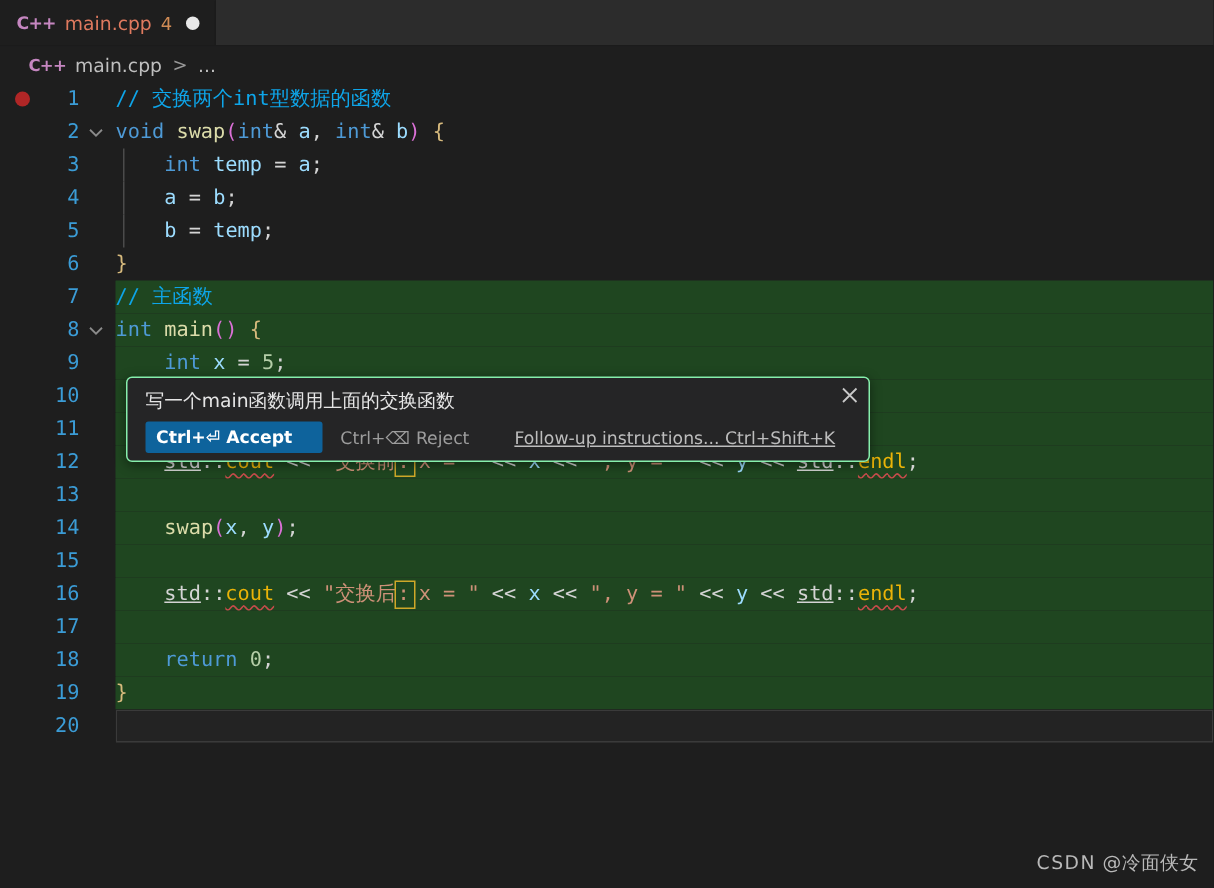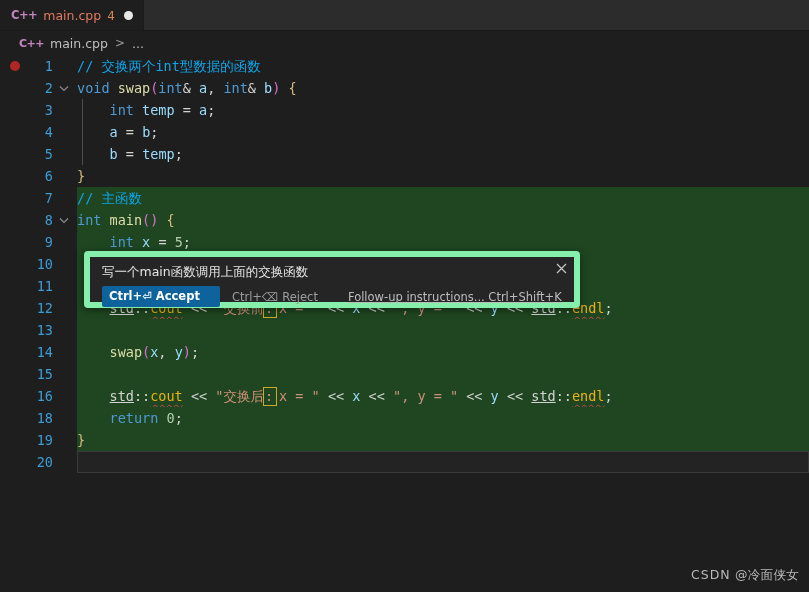--- a/index.html
+++ b/index.html
@@ -179,21 +179,21 @@
     display: inline-block;
     line-height: 15px;
   }
 
   
   .inline-widget {
     position: absolute;
     left: 84px; top: 196px;
     width: 496px; height: 57px;
     background: #252526;
-    border: 6px solid #86efac;
+    border: 1px solid #86efac;
     border-radius: 4px;
     box-shadow: 0 2px 8px rgba(0,0,0,0.45);
     z-index: 20;
   }
   .iw-close {
     position: absolute; right: 5px; top: 3px;
     width: 16px; height: 16px;
     display: flex; align-items: center; justify-content: center;
     color: #c8c8c8;
     cursor: pointer;
@@ -375,20 +375,26 @@
           <div class="gutter">
             <span class="lineno">15</span>
           </div>
           <div class="codetext"></div>
         </div>
         <div class="row inserted">
           <div class="gutter">
             <span class="lineno">16</span>
           </div>
           <div class="codetext"><span class="t-op"> </span><span class="t-op"> </span><span class="t-op"> </span><span class="t-op"> </span><span class="t-ns">std</span><span class="t-op">:</span><span class="t-op">:</span><span class="t-member squiggle">cout</span><span class="t-op"> </span><span class="t-op">&lt;</span><span class="t-op">&lt;</span><span class="t-op"> </span><span class="t-str">"交换后</span><span class="t-str imebox">:</span><span class="t-str">x = "</span><span class="t-op"> </span><span class="t-op">&lt;</span><span class="t-op">&lt;</span><span class="t-op"> </span><span class="t-var">x</span><span class="t-op"> </span><span class="t-op">&lt;</span><span class="t-op">&lt;</span><span class="t-op"> </span><span class="t-str">", y = "</span><span class="t-op"> </span><span class="t-op">&lt;</span><span class="t-op">&lt;</span><span class="t-op"> </span><span class="t-var">y</span><span class="t-op"> </span><span class="t-op">&lt;</span><span class="t-op">&lt;</span><span class="t-op"> </span><span class="t-ns">std</span><span class="t-op">:</span><span class="t-op">:</span><span class="t-member squiggle">endl</span><span class="t-op">;</span></div>
+        </div>
+        <div class="row inserted">
+          <div class="gutter">
+            <span class="lineno">17</span>
+          </div>
+          <div class="codetext"></div>
         </div>
         <div class="row inserted">
           <div class="gutter">
             <span class="lineno">18</span>
           </div>
           <div class="codetext"><span class="t-op"> </span><span class="t-op"> </span><span class="t-op"> </span><span class="t-op"> </span><span class="t-kw">return</span><span class="t-op"> </span><span class="t-num">0</span><span class="t-op">;</span></div>
         </div>
         <div class="row inserted">
           <div class="gutter">
             <span class="lineno">19</span>

